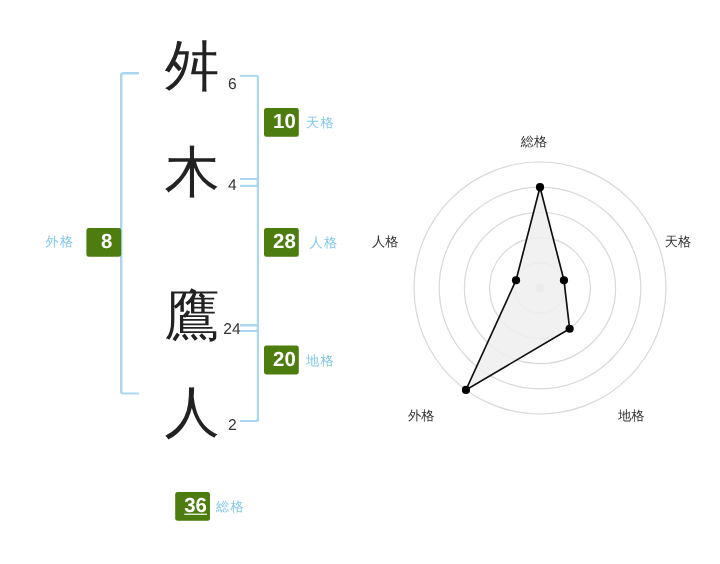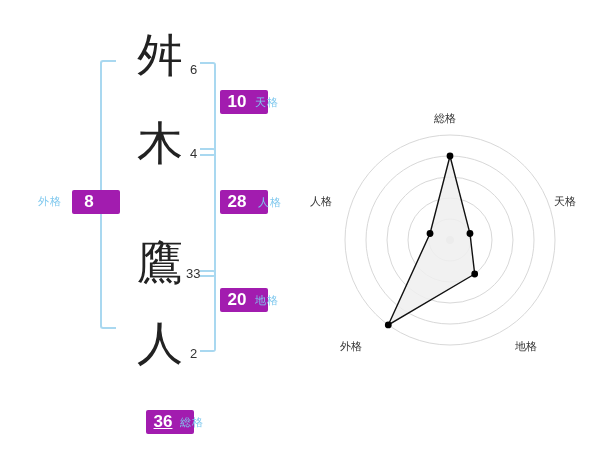--- a/index.html
+++ b/index.html
@@ -35,25 +35,25 @@
   }
   .kanji-stroke {
     position: absolute;
     font-size: 13px;
     color: #333;
     font-family: "Liberation Sans", sans-serif;
   }
 
   .badge {
     position: absolute;
-    background: #a21caf;
+    background: #4d7c0f;
     color: #ffffff;
     font-size: 17px;
     font-weight: bold;
-    padding: 3px 21px 4px 7px;
+    padding: 3px 2px 4px 7px;
     line-height: 1;
     border-radius: 2px;
     text-align: center;
     min-width: 20px;
     font-family: "Liberation Sans", sans-serif;
   }
   .badge-label {
     position: absolute;
     color: #7fc8ee;
     font-size: 11px;
@@ -101,21 +101,21 @@
   <div class="badge" style="left:72px; top:190px;">8</div>
   <div class="badge-label" style="left:38px; top:194px;">外格</div>
 
   <div class="kanji" style="left:130px; top:32px;">舛</div>
   <div class="kanji-stroke" style="left:190px; top:62px;">6</div>
 
   <div class="kanji" style="left:130px; top:120px;">木</div>
   <div class="kanji-stroke" style="left:190px; top:146px;">4</div>
 
   <div class="kanji" style="left:130px; top:240px;">鷹</div>
-  <div class="kanji-stroke" style="left:186px; top:266px;">33</div>
+  <div class="kanji-stroke" style="left:186px; top:266px;">24</div>
 
   <div class="kanji" style="left:130px; top:320px;">人</div>
   <div class="kanji-stroke" style="left:190px; top:346px;">2</div>
 
   <div class="bracket-right" style="left:200px; top:62px; width:14px; height:90px;"></div>
   <div class="badge" style="left:220px; top:90px;">10</div>
   <div class="badge-label" style="left:255px; top:95px;">天格</div>
 
   <div class="bracket-right" style="left:200px; top:148px; width:14px; height:125px;"></div>
   <div class="badge" style="left:220px; top:190px;">28</div>

